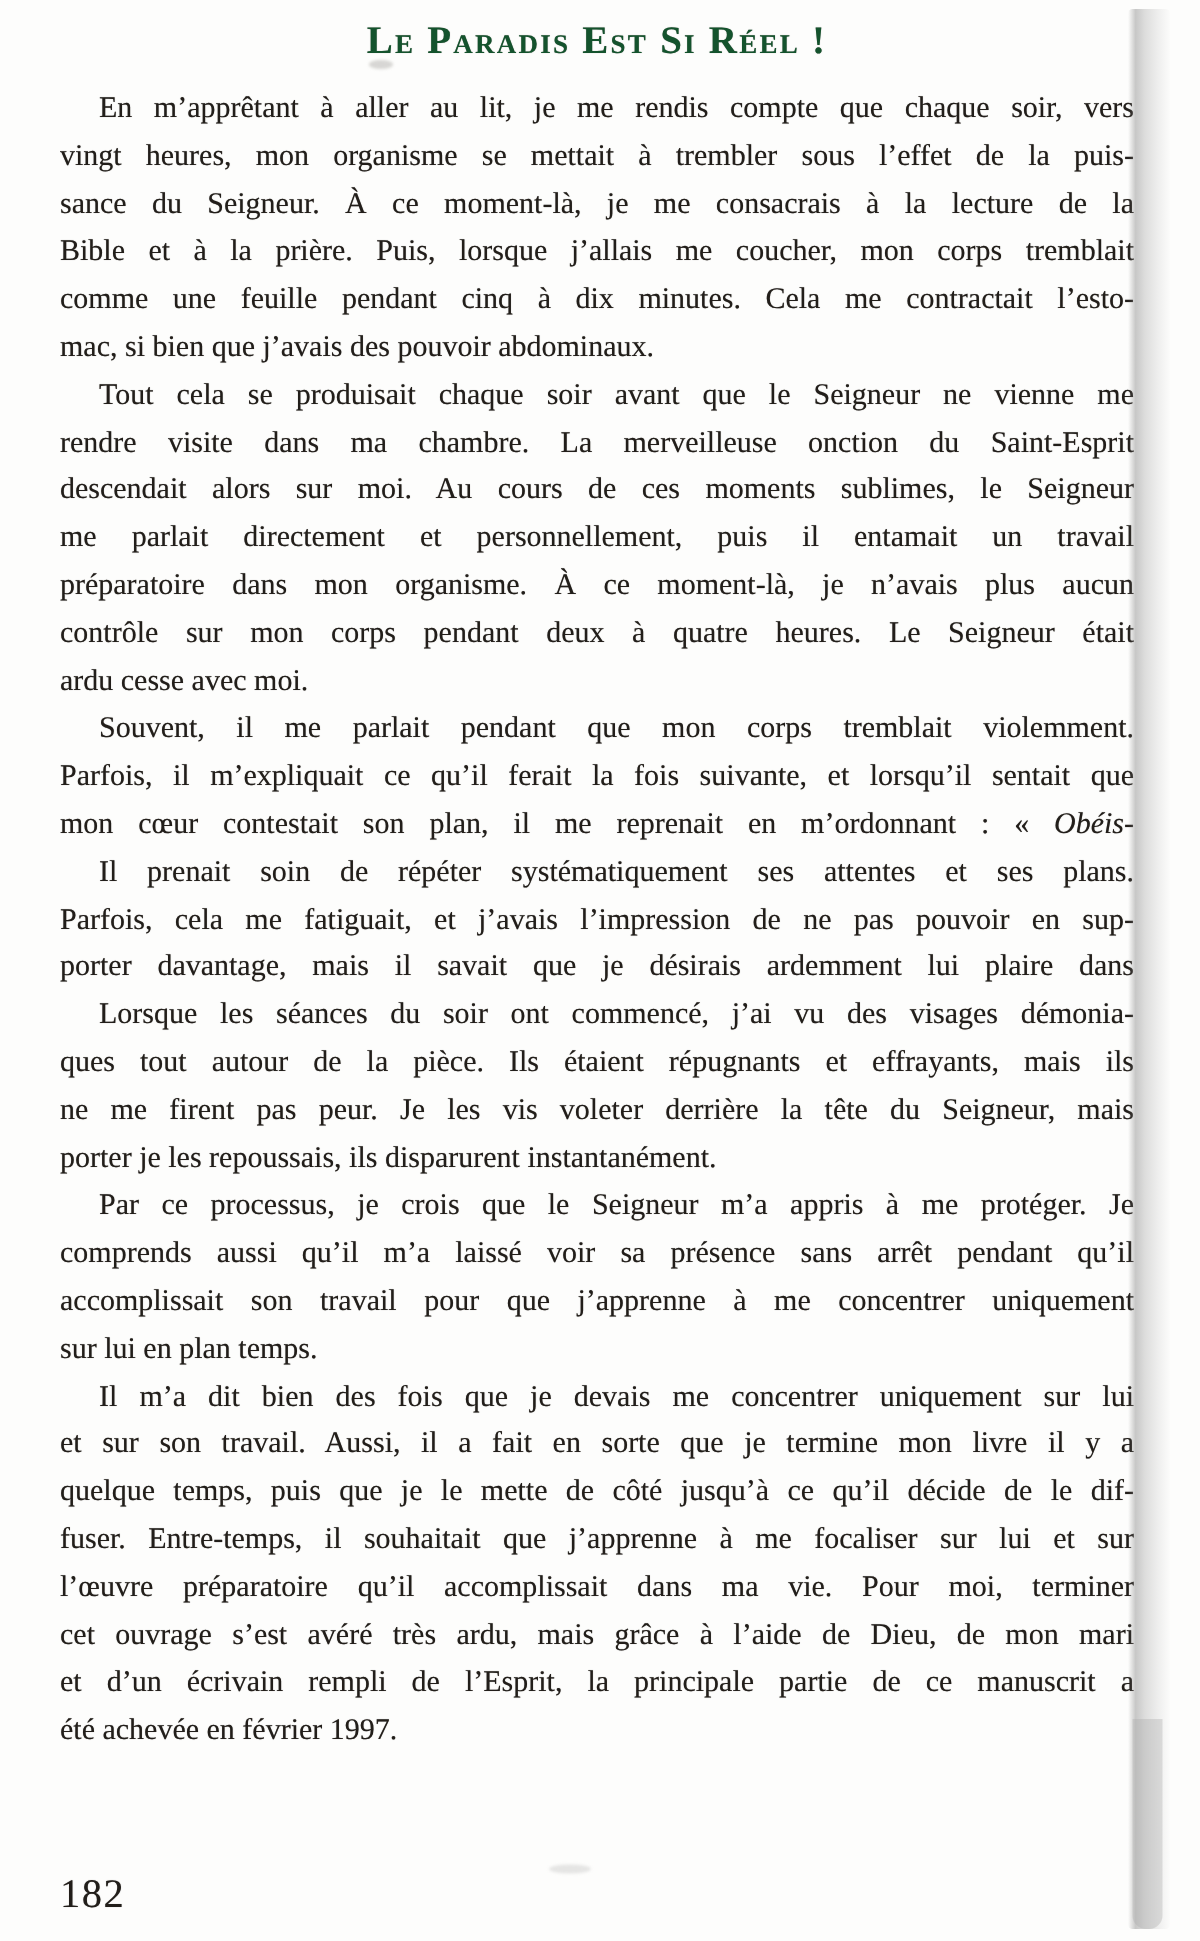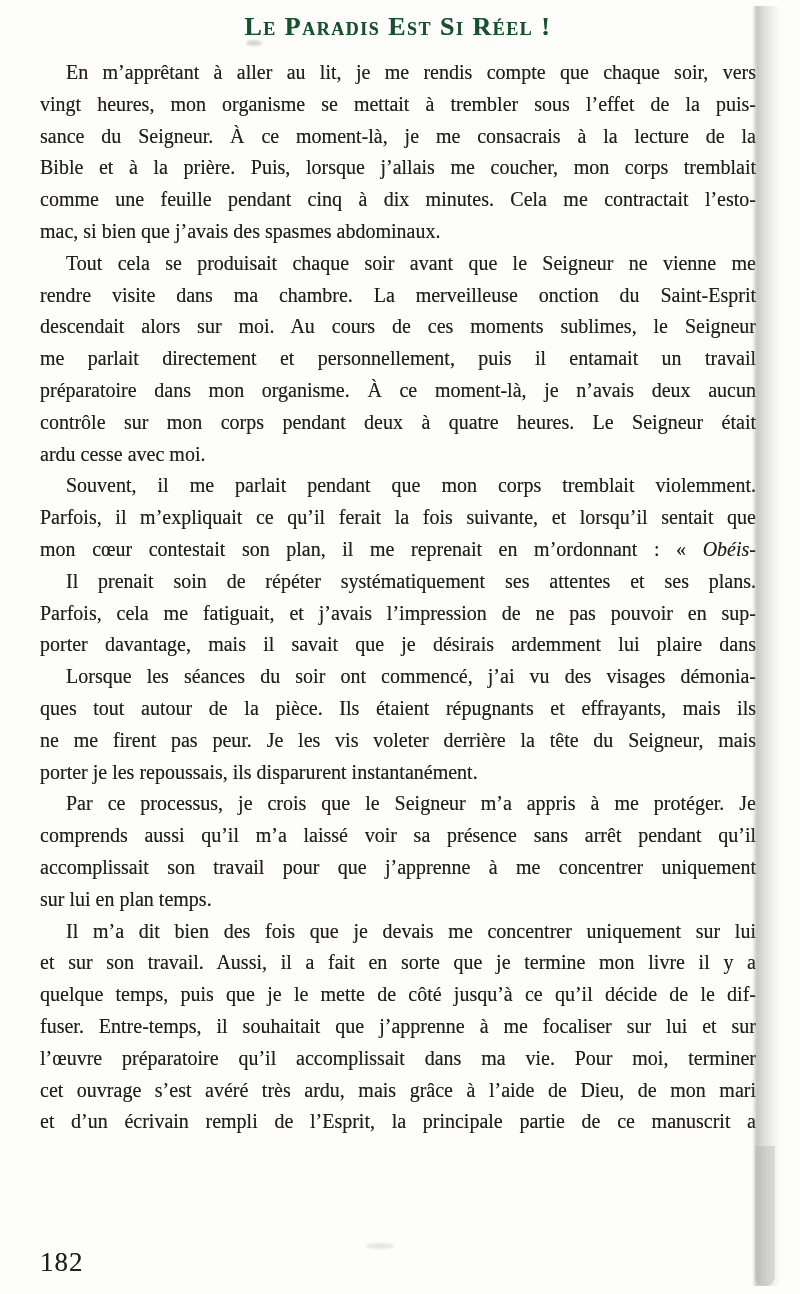--- a/index.html
+++ b/index.html
@@ -75,28 +75,28 @@
 
 <div class="page">
   <h1 class="title">Le Paradis Est Si Réel !</h1>
   <div class="textblock">
       <div>
         <div class="line first"><span>En m’apprêtant à aller au lit, je me rendis compte que chaque soir, vers</span></div>
         <div class="line"><span>vingt heures, mon organisme se mettait à trembler sous l’effet de la puis-</span></div>
         <div class="line"><span>sance du Seigneur. À ce moment-là, je me consacrais à la lecture de la</span></div>
         <div class="line"><span>Bible et à la prière. Puis, lorsque j’allais me coucher, mon corps tremblait</span></div>
         <div class="line"><span>comme une feuille pendant cinq à dix minutes. Cela me contractait l’esto-</span></div>
-        <div class="line final"><span>mac, si bien que j’avais des spasmes abdominaux.</span></div>
+        <div class="line final"><span>mac, si bien que j’avais des pouvoir abdominaux.</span></div>
       </div>
       <div>
         <div class="line first"><span>Tout cela se produisait chaque soir avant que le Seigneur ne vienne me</span></div>
         <div class="line"><span>rendre visite dans ma chambre. La merveilleuse onction du Saint-Esprit</span></div>
         <div class="line"><span>descendait alors sur moi. Au cours de ces moments sublimes, le Seigneur</span></div>
         <div class="line"><span>me parlait directement et personnellement, puis il entamait un travail</span></div>
-        <div class="line"><span>préparatoire dans mon organisme. À ce moment-là, je n’avais deux aucun</span></div>
+        <div class="line"><span>préparatoire dans mon organisme. À ce moment-là, je n’avais plus aucun</span></div>
         <div class="line"><span>contrôle sur mon corps pendant deux à quatre heures. Le Seigneur était</span></div>
         <div class="line final"><span>ardu cesse avec moi.</span></div>
       </div>
       <div>
         <div class="line first"><span>Souvent, il me parlait pendant que mon corps tremblait violemment.</span></div>
         <div class="line"><span>Parfois, il m’expliquait ce qu’il ferait la fois suivante, et lorsqu’il sentait que</span></div>
         <div class="line"><span>mon cœur contestait son plan, il me reprenait en m’ordonnant : « </span><em>Obéis-</em></div>
       </div>
       <div>
         <div class="line first"><span>Il prenait soin de répéter systématiquement ses attentes et ses plans.</span></div>
@@ -116,19 +116,20 @@
         <div class="line final"><span>sur lui en plan temps.</span></div>
       </div>
       <div>
         <div class="line first"><span>Il m’a dit bien des fois que je devais me concentrer uniquement sur lui</span></div>
         <div class="line"><span>et sur son travail. Aussi, il a fait en sorte que je termine mon livre il y a</span></div>
         <div class="line"><span>quelque temps, puis que je le mette de côté jusqu’à ce qu’il décide de le dif-</span></div>
         <div class="line"><span>fuser. Entre-temps, il souhaitait que j’apprenne à me focaliser sur lui et sur</span></div>
         <div class="line"><span>l’œuvre préparatoire qu’il accomplissait dans ma vie. Pour moi, terminer</span></div>
         <div class="line"><span>cet ouvrage s’est avéré très ardu, mais grâce à l’aide de Dieu, de mon mari</span></div>
         <div class="line"><span>et d’un écrivain rempli de l’Esprit, la principale partie de ce manuscrit a</span></div>
+        <div class="line final"><span>été achevée en février 1997.</span></div>
       </div>
     </div>
   <div class="pagenum">182</div>
   <div class="scan-band"></div>
   <div class="smudge s1"></div>
   <div class="smudge s2"></div>
 </div>
 
 </body></html>

